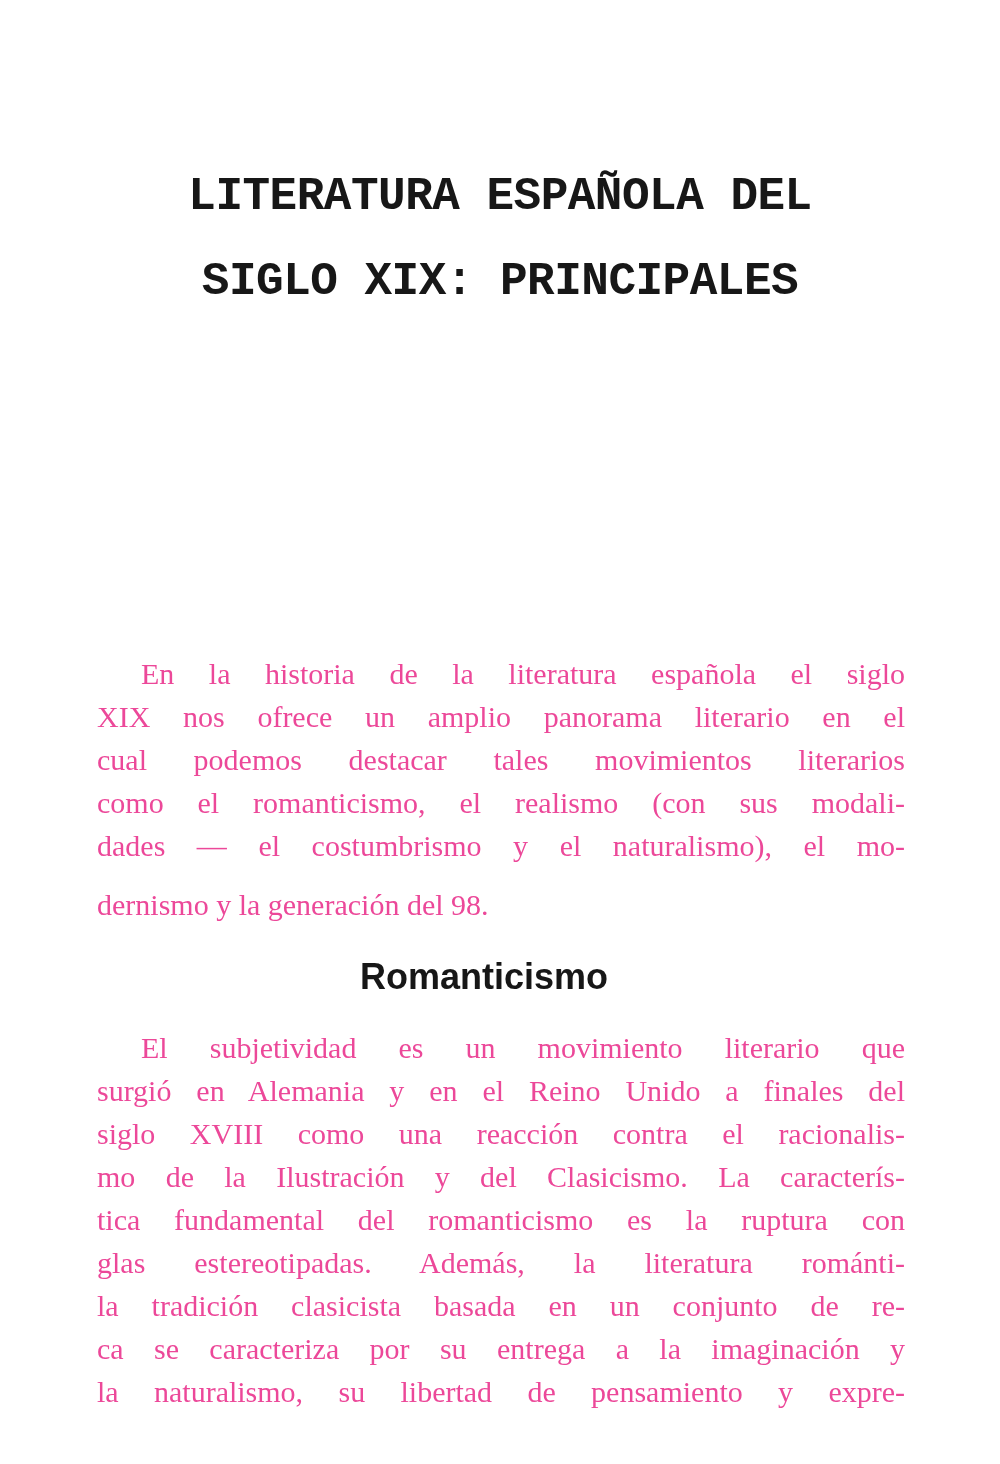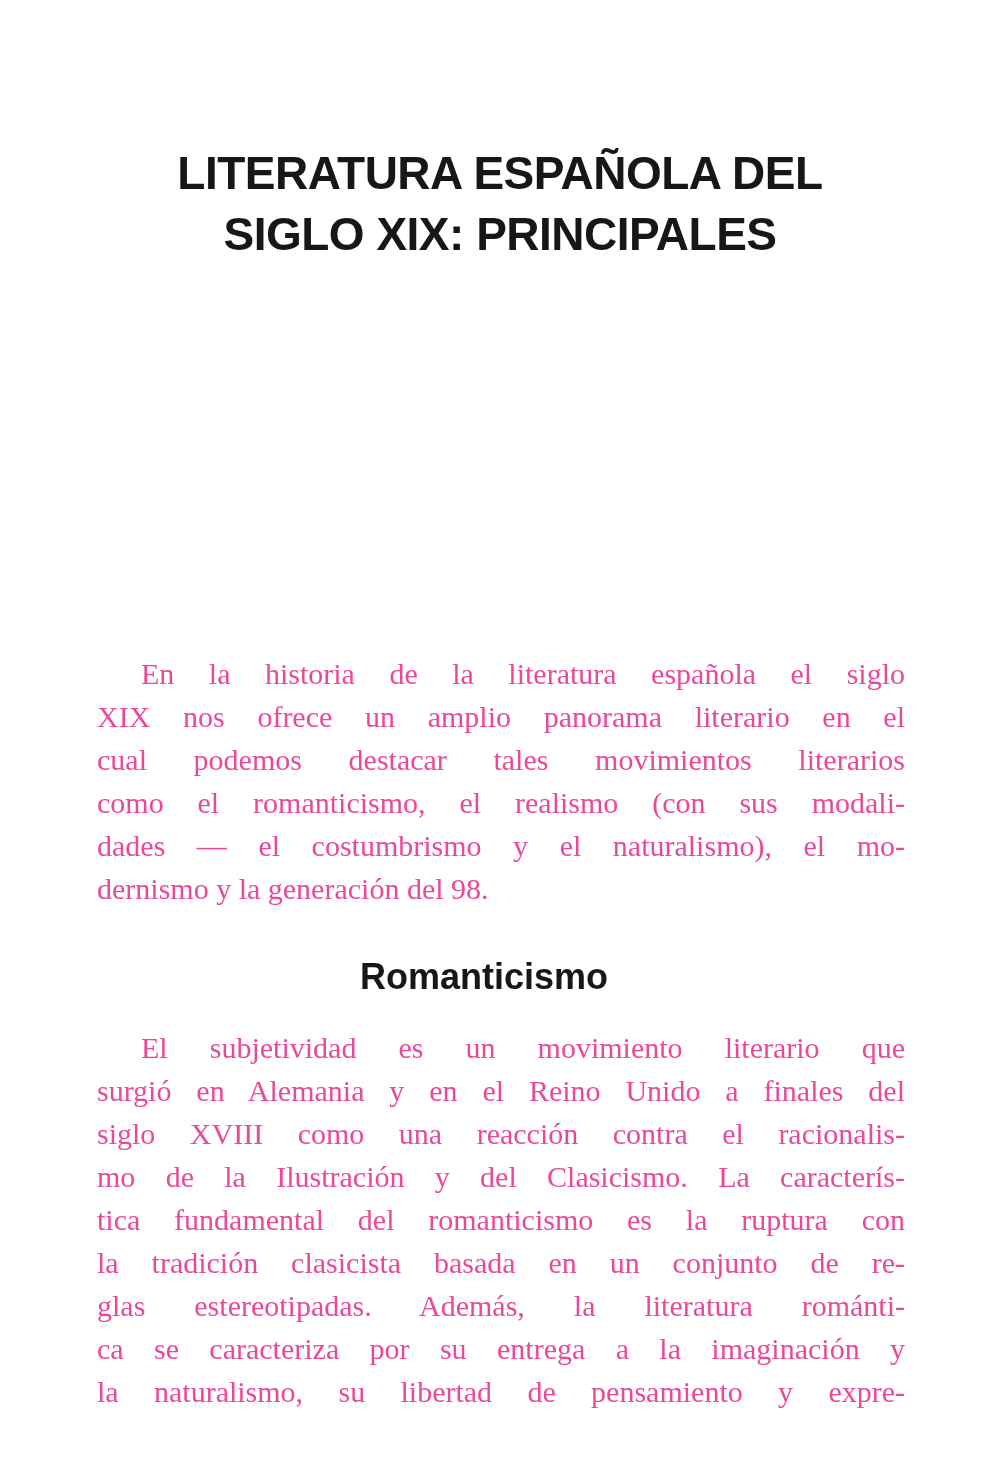--- a/index.html
+++ b/index.html
@@ -17,27 +17,28 @@
   }
   
   .title-block {
     position: absolute;
     top: 143px;
     left: 60px;
     width: 880px;
     text-align: center;
   }
   .title-block .line {
-    font-family: Liberation Sans, sans-serif;
+    font-family: Liberation Mono, monospace;
     font-weight: 700;
     font-size: 46px;
     line-height: 61px;
     letter-spacing: -0.5px;
     color: #171717;
     white-space: nowrap;
+    margin-top: 24px;
   }
   
   .bodytext {
     position: absolute;
     left: 97px;
     width: 808px;
     font-family: "Liberation Serif", serif;
     font-size: 30px;
     color: #ec4899;
   }
@@ -45,20 +46,21 @@
     line-height: 43px;
     text-align: justify;
     text-align-last: justify;
     white-space: normal;
   }
   .indent-first .line:first-child {
     padding-left: 44px;
   }
   .justify-except-last .line:last-child {
     text-align-last: left;
+    margin-top: 16px;
   }
   .para-intro { top: 652px; }
   .para-romanticismo { top: 1026px; }
   
   .section-heading {
     position: absolute;
     top: 956px;
     left: 44px;
     width: 880px;
     text-align: center;
@@ -89,19 +91,19 @@
     </div>
 
   <div class="section-heading">Romanticismo</div>
 
   <div class="bodytext para-romanticismo indent-first">
       <div class="line">El subjetividad es un movimiento literario que</div>
       <div class="line">surgió en Alemania y en el Reino Unido a finales del</div>
       <div class="line">siglo XVIII como una reacción contra el racionalis-</div>
       <div class="line">mo de la Ilustración y del Clasicismo. La caracterís-</div>
       <div class="line">tica fundamental del romanticismo es la ruptura con</div>
+      <div class="line">glas estereotipadas. Además, la literatura románti-</div>
       <div class="line">la tradición clasicista basada en un conjunto de re-</div>
-      <div class="line">glas estereotipadas. Además, la literatura románti-</div>
       <div class="line">ca se caracteriza por su entrega a la imaginación y</div>
       <div class="line">la naturalismo, su libertad de pensamiento y expre-</div>
     </div>
 
 </div>
 
 </body></html>

